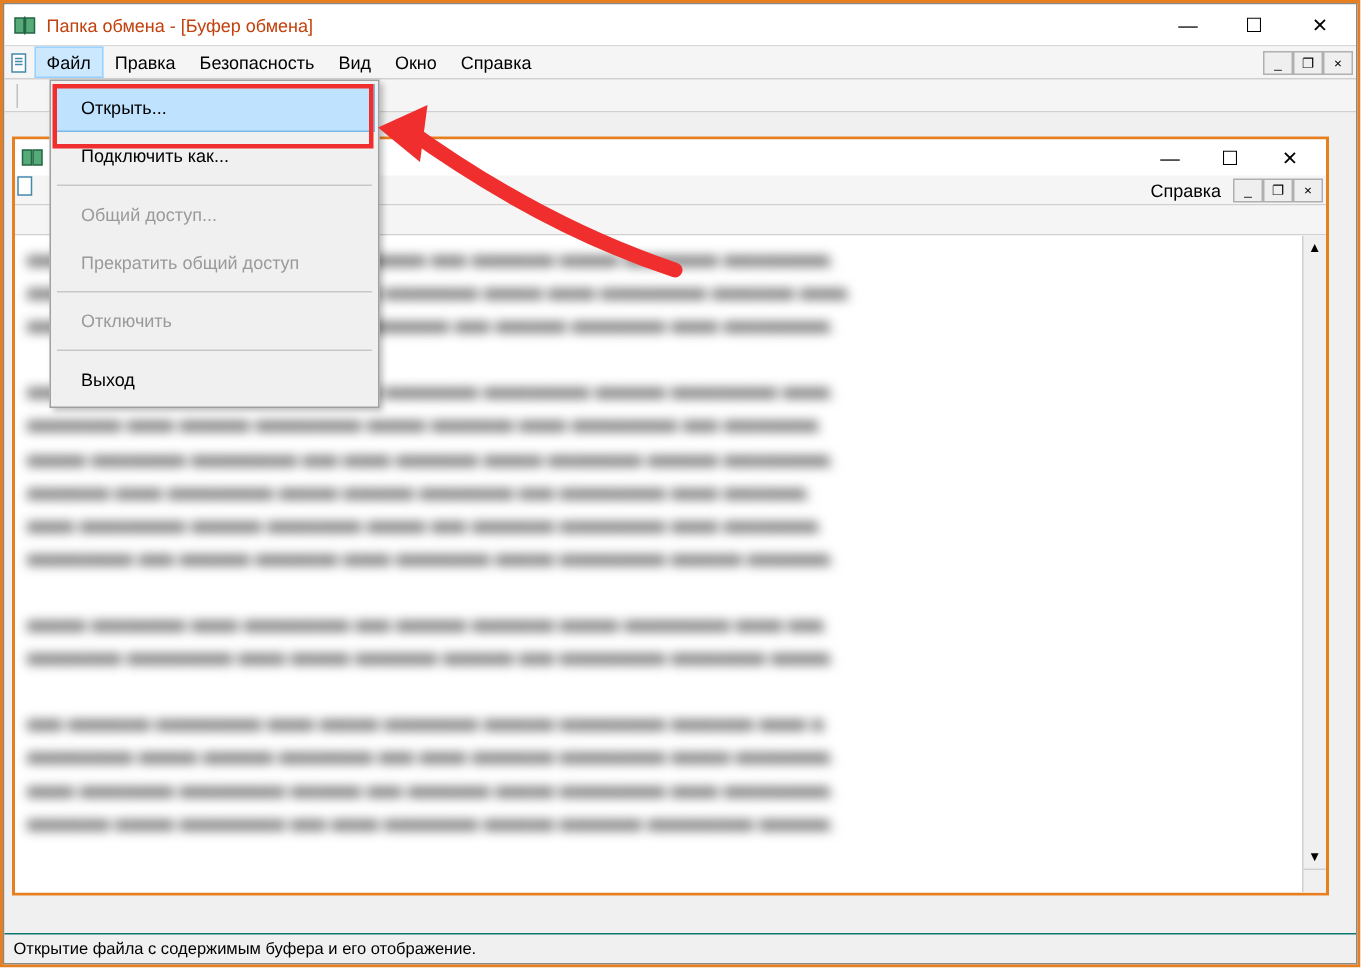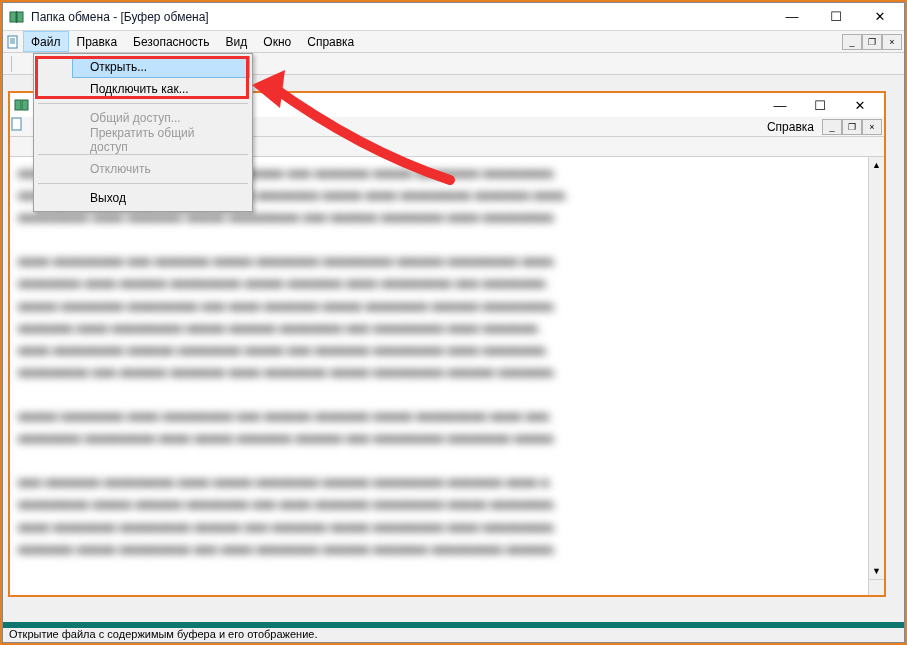--- a/index.html
+++ b/index.html
@@ -37,21 +37,21 @@
     align-items: center;
     padding: 0 2px;
   }
   .titlebar .app-icon {
     width: 16px; height: 16px;
     margin: 0 6px 0 4px;
     display: inline-flex;
     align-items: center;
     justify-content: center;
   }
-  .titlebar .title { font-size: 12px; color: #0f172a; }
+  .titlebar .title { font-size: 12px; color: #c2410c; }
   .titlebar .spacer { flex: 1; }
   .win-controls { display: flex; }
   .win-btn {
     width: 44px; height: 28px;
     display: flex;
     align-items: center;
     justify-content: center;
     background: transparent;
     border: none;
     font-family: inherit;
@@ -122,27 +122,26 @@
     position: absolute;
     left: 33px; top: 53px;
     width: 220px;
     background: #f0f0f0;
     border: 1px solid #a0a0a0;
     box-shadow: 2px 2px 4px rgba(0,0,0,0.25);
     z-index: 500;
     padding: 2px;
   }
   .dd-item {
-    height: 22px;
+    height: 32px;
     padding: 0 18px;
     display: flex; align-items: center;
     font-size: 12px;
     color: #000;
     cursor: default;
-    margin-left: 36px;
   }
   .dd-item.disabled { color: #9a9a9a; }
   .dd-item.highlight {
     background: #bfe2ff;
     border: 1px solid #7ab8e6;
     padding: 0 17px;
   }
   .dd-sep {
     height: 1px;
     background: #c8c8c8;
@@ -247,22 +246,23 @@
     position: absolute;
     left: 240px; top: 60px;
     width: 230px; height: 130px;
     z-index: 700;
     pointer-events: none;
   }
 
   .statusbar {
     height: 20px;
     background: #f0f0f0;
-    border-top: 6px solid #0f766e;
-    display: flex;
+    border-top: 1px solid #0f766e;
+    display: flex;
+    align-items: center;
     padding: 0 6px;
     font-size: 11px;
   }
 </style>
 </head>
 <body>
 
 <div class="outer-border"></div>
 
 <div class="window">

